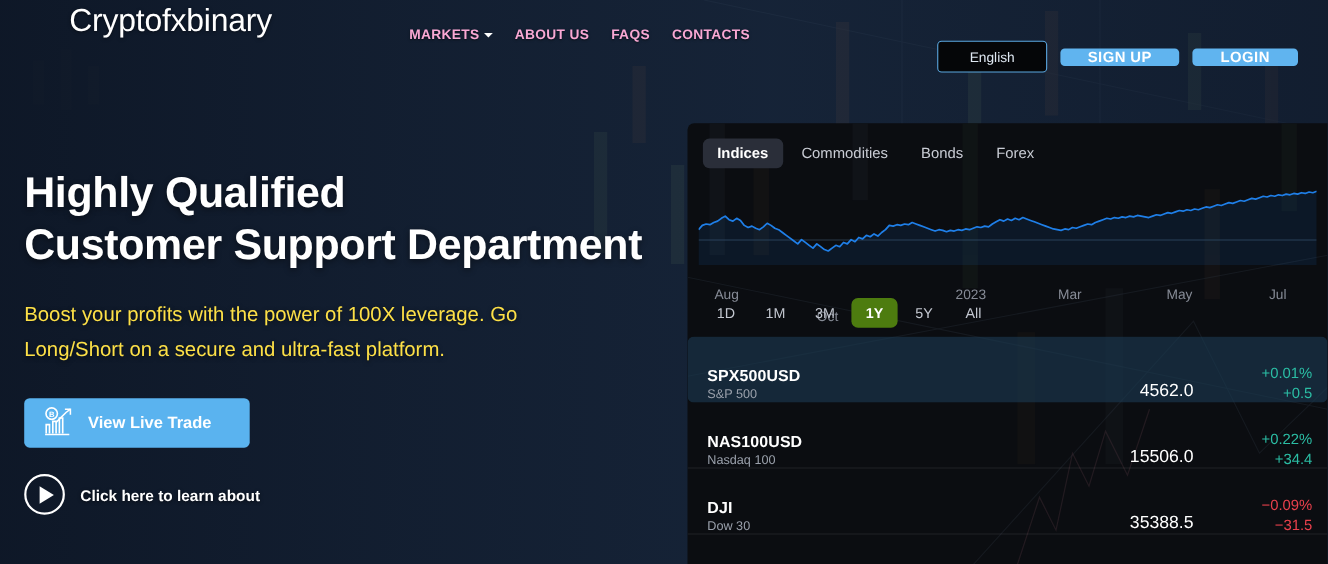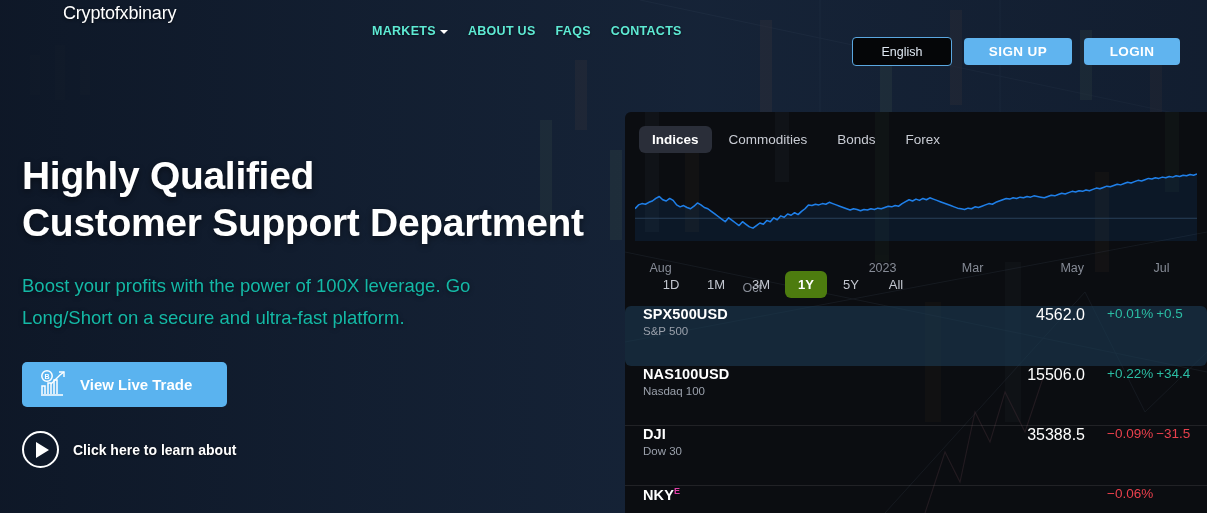--- a/index.html
+++ b/index.html
@@ -38,59 +38,59 @@
     background: linear-gradient(90deg, rgba(13,22,37,0.90) 0%, rgba(15,25,41,0.62) 30%, rgba(17,28,44,0.35) 58%, rgba(13,22,37,0.55) 100%);
   }
 
   
   .header {
     position: absolute; top: 0; left: 0; width: 1207px; height: 64px;
     display: flex; align-items: center; z-index: 40;
   }
   .logo {
     position: absolute; left: 63px; top: 3px;
-    color: #ffffff; font-size: 18px; letter-spacing: -0.2px;
+    color: #ffffff; font-size: 29px; letter-spacing: -0.2px;
     font-family: "Liberation Sans", sans-serif; font-weight: 400;
     text-shadow: 0 1px 3px rgba(0,0,0,0.5);
   }
   .nav { position: absolute; left: 372px; top: 24px; display: flex; align-items: center; gap: 20px; }
   .nav a {
-    color: #5eead4; font-size: 12.5px; font-weight: 700; letter-spacing: 0.3px;
+    color: #f9a8d4; font-size: 12.5px; font-weight: 700; letter-spacing: 0.3px;
     text-decoration: none; white-space: nowrap;
     text-shadow: 0 1px 2px rgba(0,0,0,0.55);
   }
   .nav .caret {
     display: inline-block; margin-left: 4px;
     border-left: 4px solid transparent; border-right: 4px solid transparent;
     border-top: 4px solid #ffffff; vertical-align: middle;
   }
   .hdr-actions { position: absolute; right: 27px; top: 18px; display: flex; gap: 12px; align-items: center; margin-top: 19px; }
   .btn-lang {
     width: 100px; height: 29px; border: 1px solid #5aa7e0; border-radius: 4px;
     background: #050608; color: #dfe8f2; font-size: 12.5px;
     display: flex; align-items: center; justify-content: center;
     cursor: pointer;
   }
   .btn-blue {
-    height: 27px; padding: 0 22px; border-radius: 4px; border: none;
+    height: 16px; padding: 0 22px; border-radius: 4px; border: none;
     background: #60b4ef; color: #ffffff; font-size: 13.5px; font-weight: 700;
     letter-spacing: 0.4px;
     display: flex; align-items: center; justify-content: center; cursor: pointer;
   }
   #signup-button { width: 108px; }
   #login-button { width: 96px; }
 
   
   .hero-content { position: absolute; left: 22px; top: 152px; width: 600px; z-index: 30; }
   .hero-title {
     color: #ffffff; font-size: 39px; line-height: 47px; font-weight: 700;
     letter-spacing: -0.3px; text-shadow: 0 2px 6px rgba(0,0,0,0.45);
   }
   .hero-sub {
-    margin-top: 24px; color: #14b8a6; font-size: 18.5px; line-height: 32px;
+    margin-top: 24px; color: #fde047; font-size: 18.5px; line-height: 32px;
     font-weight: 400; max-width: 530px; text-shadow: 0 1px 4px rgba(0,0,0,0.5);
   }
   .cta-row { margin-top: 28px; }
   .btn-cta {
     width: 205px; height: 45px; background: #5ab3ef; border: none; border-radius: 5px;
     display: flex; align-items: center; gap: 12px; padding-left: 16px;
     color: #ffffff; font-size: 15px; font-weight: 700; cursor: pointer;
   }
   .learn-row { margin-top: 24px; display: flex; align-items: center; gap: 14px; text-align: center; }
   .play-circle {
@@ -118,40 +118,40 @@
     cursor: pointer; white-space: nowrap;
   }
   .w-tab.active { background: #2a2e39; color: #ffffff; font-weight: 700; }
 
   .chart-area { position: relative; height: 76px; margin: 6px 10px 0 10px; }
   .chart-area svg { display: block; width: 100%; height: 100%; }
 
   .x-axis { position: relative; display: flex; padding: 20px 16px 0 16px; }
   .x-axis span { color: #868b96; font-size: 12.5px; }
 
-  .ranges { position: relative; display: flex; align-items: center; gap: 3px; padding: 10px 14px 8px 25px; }
+  .ranges { position: relative; display: flex; align-items: center; gap: 3px; padding: 10px 14px 8px 14px; }
   .range {
     min-width: 42px; text-align: center; padding: 6px 10px; border-radius: 6px;
     color: #c3c7d0; font-size: 13px; cursor: pointer;
   }
   .range.active { background: #4d7c0f; color: #ffffff; font-weight: 700; }
 
   .quotes { position: relative; padding: 0 0 0 0; }
   .qrow {
-    position: relative; display: flex; align-items: flex-start;
+    position: relative; display: flex; align-items: flex-end;
     height: 60px; padding: 0 14px 0 18px; cursor: pointer;
     border-bottom: 1px solid rgba(255,255,255,0.09);
   }
   .qrow.sel { background: rgba(27,58,82,0.62); border-radius: 6px; border-bottom: 1px solid transparent; }
   .q-names { flex: 1; display: flex; flex-direction: column; justify-content: center; gap: 3px; }
   .q-sym { color: #ffffff; font-size: 14.5px; font-weight: 700; letter-spacing: 0.1px; }
   .q-sup { color: #e040a8; font-size: 9px; vertical-align: super; font-weight: 700; }
   .q-desc { color: #9aa0ab; font-size: 11.5px; }
   .q-price { width: 150px; text-align: right; color: #ffffff; font-size: 16px; font-weight: 400; padding-right: 22px; }
-  .q-chg { width: 86px; text-align: right; display: flex; flex-direction: row; gap: 3px; }
+  .q-chg { width: 86px; text-align: right; display: flex; flex-direction: column; gap: 3px; }
   .q-pct { font-size: 13.5px; }
   .q-abs { font-size: 13.5px; }
   .up { color: #2bbda4; }
   .down { color: #e8404c; }
 </style>
 </head>
 <body>
 
 <div class="page">
 

